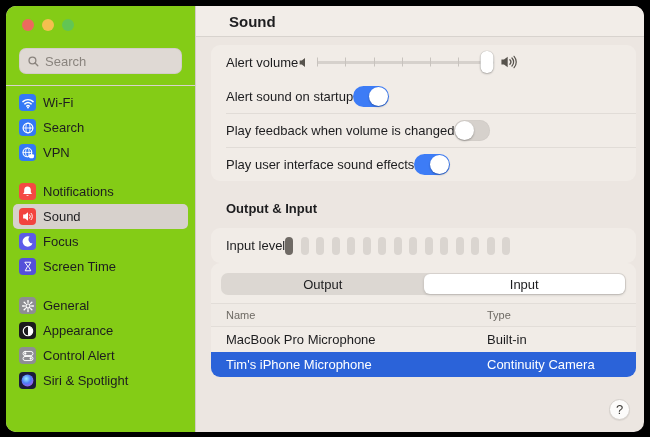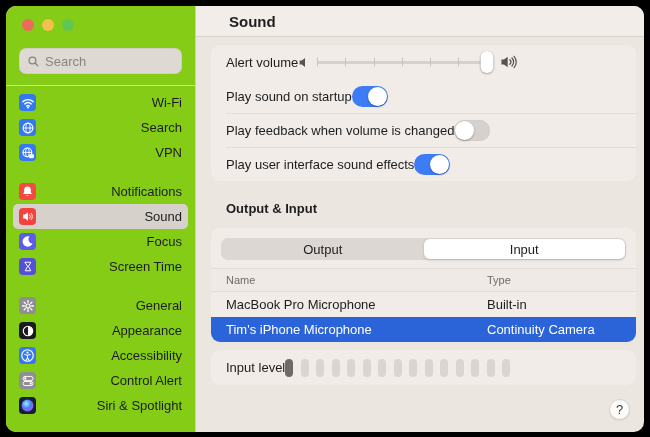--- a/index.html
+++ b/index.html
@@ -16,21 +16,21 @@
   .tl-close{ background:#EC6A5E; } .tl-min{ background:#F5BF4F; } .tl-zoom{ background:#62C554; }
   .search { margin:17px 13px 0 13px; height:26px; background:#DFD9D4; border:1px solid rgba(0,0,0,0.05);
             border-radius:7px; display:flex; align-items:center; padding:0 7px; gap:5px; }
   .search input { border:none; outline:none; background:transparent; font-size:13px; color:#55514C;
                   width:100%; font-family:inherit; }
   .search input::placeholder { color:#8A847E; }
   .sidebar-sep { height:1px; background:#D8D2CD; margin-top:11px; }
   .side-list { padding:4px 7px; overflow:hidden; flex:1; }
   .side-group { margin-bottom:14px; }
   .side-item { display:flex; align-items:center; gap:7px; height:25px; padding:0 6px;
-               border-radius:5px; font-size:13px; color:#1D1D1F;justify-content:space-between; }
+               border-radius:5px; font-size:13px; color:#1D1D1F; }
   .side-item.selected { background:#D7D1CC; }
   .side-icon { width:17px; height:17px; border-radius:4px; flex-shrink:0;
                display:flex; align-items:center; justify-content:center; }
   .side-icon svg { display:block; }
 
   
   .main { flex:1; display:flex; flex-direction:column; position:relative; min-width:0; }
   .main-header { height:31px; flex-shrink:0; background:#F2EDE8; border-bottom:1px solid #D8D3CE;
                  display:flex; align-items:center; padding-left:33px;
                  font-size:15px; font-weight:700; color:#1D1D1F; }
@@ -203,30 +203,20 @@
           <div class="side-item">
             <span class="side-icon" style="background: rgb(27, 27, 29);">
               <svg width="14" height="14" viewBox="0 0 16 16">
                 <circle cx="8" cy="8" r="5.4" fill="none" stroke="#fff" stroke-linecap="round" stroke-width="1.3"></circle>
                 <path d="M8 2.6a5.4 5.4 0 0 1 0 10.8z" fill="#fff"></path>
               </svg>
             </span>
             <span class="side-label">Appearance</span>
           </div>
           <div class="side-item">
-            <span class="side-icon" style="background: rgb(52, 120, 246);">
-              <svg width="15" height="15" viewBox="0 0 16 16">
-                <circle cx="8" cy="8" r="6.1" fill="none" stroke="#fff" stroke-linecap="round" stroke-width="1.2"></circle>
-                <circle cx="8" cy="4.9" r="1.2" fill="#fff"></circle>
-                <path d="M5 7l3 .8L11 7M8 7.8v2.6M8 10.4l-1.7 2.8M8 10.4l1.7 2.8" fill="none" stroke="#fff" stroke-linecap="round" stroke-width="1.1"></path>
-              </svg>
-            </span>
-            <span class="side-label">Accessibility</span>
-          </div>
-          <div class="side-item">
             <span class="side-icon" style="background: rgb(142, 142, 147);">
               <svg width="14" height="14" viewBox="0 0 16 16">
                 <rect x="2.3" y="2.8" width="11.4" height="4.7" rx="2.35" fill="none" stroke="#fff" stroke-linecap="round" stroke-width="1.1"></rect>
                 <circle cx="4.9" cy="5.15" r="1.3" fill="#fff"></circle>
                 <rect x="2.3" y="8.5" width="11.4" height="4.7" rx="2.35" fill="none" stroke="#fff" stroke-linecap="round" stroke-width="1.1"></rect>
                 <circle cx="11.1" cy="10.85" r="1.3" fill="#fff"></circle>
               </svg>
             </span>
             <span class="side-label">Control Alert</span>
           </div>
@@ -281,21 +271,21 @@
                   <path d="M1.5 5.4h2.7L8.1 2.4v11.2L4.2 10.6H1.5z" fill="#57534D"></path>
                   <path d="M10.4 5.6a3.4 3.4 0 0 1 0 4.8" fill="none" stroke="#57534D" stroke-width="1.3" stroke-linecap="round"></path>
                   <path d="M12.6 3.8a6 6 0 0 1 0 8.4" fill="none" stroke="#57534D" stroke-width="1.3" stroke-linecap="round"></path>
                   <path d="M14.8 2a9 9 0 0 1 0 12" fill="none" stroke="#57534D" stroke-width="1.3" stroke-linecap="round"></path>
                 </svg>
             </span>
           </div>
         </div>
         <div id="toggle-rows">
             <div class="row">
-              <span class="row-label">Play sound on startup</span>
+              <span class="row-label">Alert sound on startup</span>
               <div class="toggle on">
                 <div class="tknob"></div>
               </div>
             </div>
             <div class="row">
               <span class="row-label">Play feedback when volume is changed</span>
               <div class="toggle off">
                 <div class="tknob"></div>
               </div>
             </div>
@@ -303,41 +293,20 @@
               <span class="row-label">Play user interface sound effects</span>
               <div class="toggle on">
                 <div class="tknob"></div>
               </div>
             </div>
           </div>
       </div>
 
       <div class="section-title">Output &amp; Input</div>
 
-      <div class="card">
-        <div class="segmented" id="segmented">
-            <div class="seg">Output</div>
-            <div class="seg selected">Input</div>
-          </div>
-        <div class="t-head" id="table-head">
-            <span class="t-cell-name">Name</span>
-            <span class="t-cell-type">Type</span>
-          </div>
-        <div id="table-body">
-            <div class="t-row">
-              <span class="t-cell-name">MacBook Pro Microphone</span>
-              <span class="t-cell-type">Built-in</span>
-            </div>
-            <div class="t-row selected">
-              <span class="t-cell-name">Tim's iPhone Microphone</span>
-              <span class="t-cell-type">Continuity Camera</span>
-            </div>
-          </div>
-      </div>
-
       <div class="card" style="margin-top:8px;">
         <div class="row" style="height:35px;">
           <span class="row-label">Input level</span>
           <div class="meter" id="level-meter">
               <span class="meter-seg filled"></span>
               <span class="meter-seg"></span>
               <span class="meter-seg"></span>
               <span class="meter-seg"></span>
               <span class="meter-seg"></span>
               <span class="meter-seg"></span>
@@ -347,16 +316,37 @@
               <span class="meter-seg"></span>
               <span class="meter-seg"></span>
               <span class="meter-seg"></span>
               <span class="meter-seg"></span>
               <span class="meter-seg"></span>
               <span class="meter-seg"></span>
             </div>
         </div>
       </div>
 
+      <div class="card">
+        <div class="segmented" id="segmented">
+            <div class="seg">Output</div>
+            <div class="seg selected">Input</div>
+          </div>
+        <div class="t-head" id="table-head">
+            <span class="t-cell-name">Name</span>
+            <span class="t-cell-type">Type</span>
+          </div>
+        <div id="table-body">
+            <div class="t-row">
+              <span class="t-cell-name">MacBook Pro Microphone</span>
+              <span class="t-cell-type">Built-in</span>
+            </div>
+            <div class="t-row selected">
+              <span class="t-cell-name">Tim's iPhone Microphone</span>
+              <span class="t-cell-type">Continuity Camera</span>
+            </div>
+          </div>
+      </div>
+
     </div>
     <div class="help-btn">?</div>
   </div>
 </div>
 
 </body></html>

